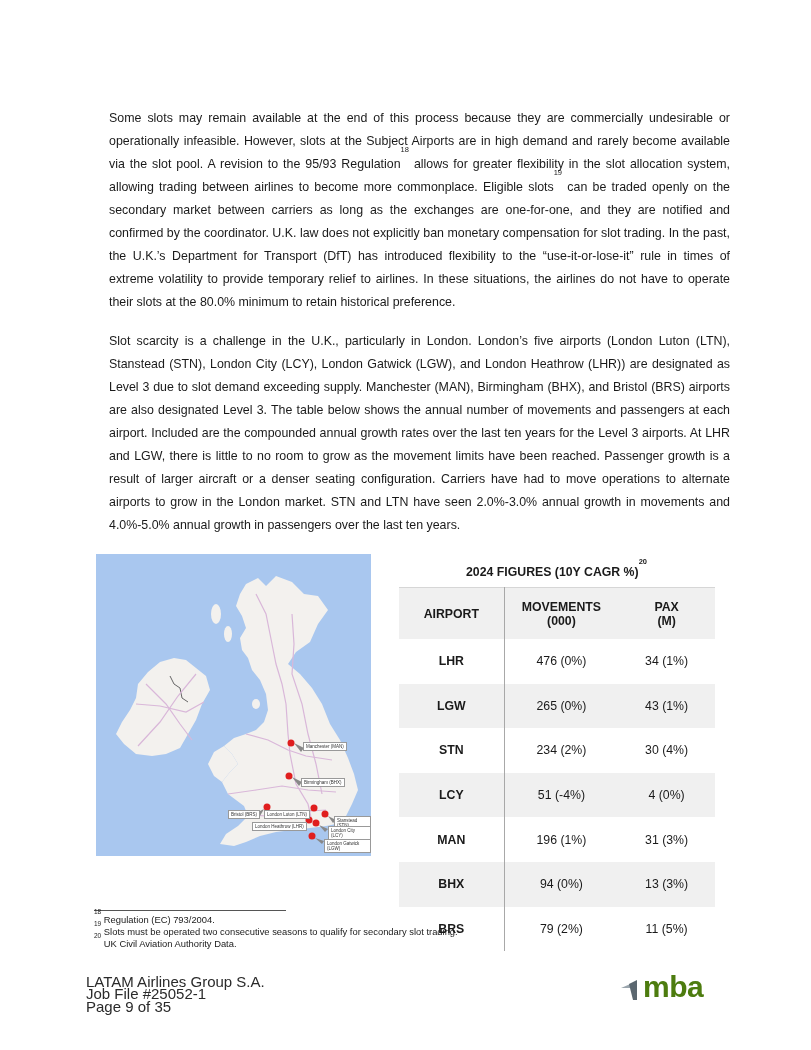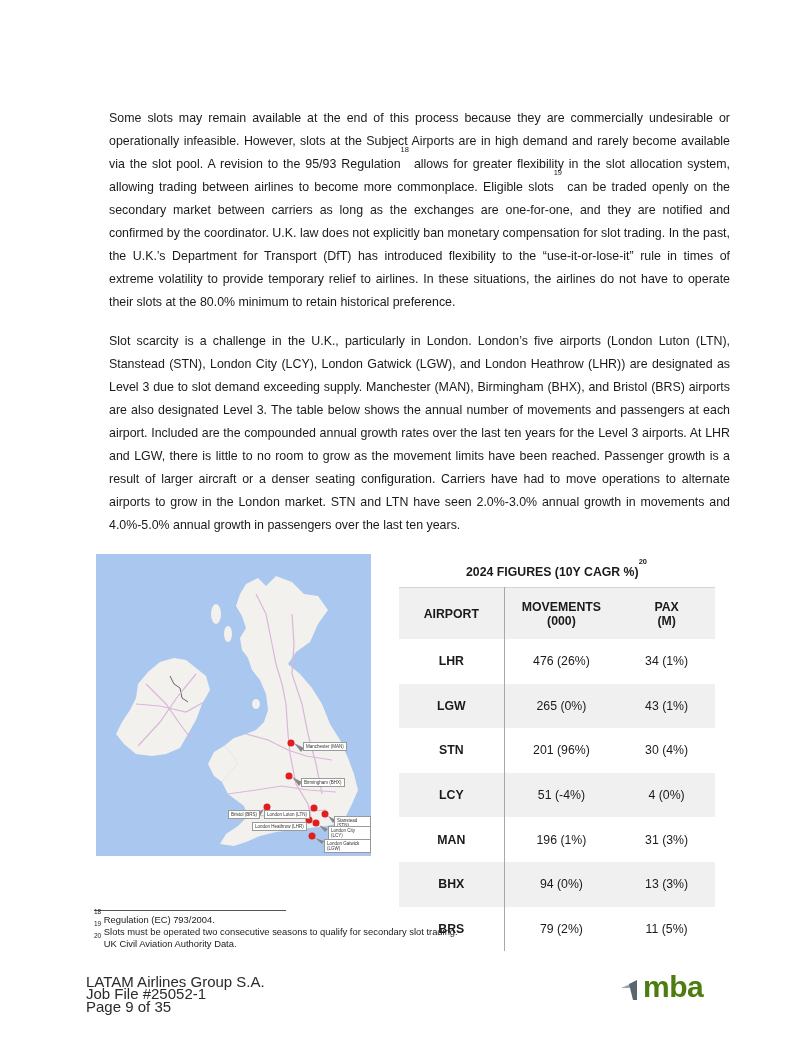--- a/index.html
+++ b/index.html
@@ -105,31 +105,31 @@
   <thead>
     <tr>
       <th class="c1">AIRPORT</th>
       <th class="c2"><span>MOVEMENTS</span><br><span>(000)</span></th>
       <th class="c3"><span>PAX</span><br><span>(M)</span></th>
     </tr>
   </thead>
   <tbody>
     <tr>
         <td class="c1 ap">LHR</td>
-        <td class="c2">476 (26%)</td>
+        <td class="c2">476 (0%)</td>
         <td class="c3">34 (1%)</td>
       </tr>
     <tr>
         <td class="c1 ap">LGW</td>
         <td class="c2">265 (0%)</td>
         <td class="c3">43 (1%)</td>
       </tr>
     <tr>
         <td class="c1 ap">STN</td>
-        <td class="c2">201 (96%)</td>
+        <td class="c2">234 (2%)</td>
         <td class="c3">30 (4%)</td>
       </tr>
     <tr>
         <td class="c1 ap">LCY</td>
         <td class="c2">51 (-4%)</td>
         <td class="c3">4 (0%)</td>
       </tr>
     <tr>
         <td class="c1 ap">MAN</td>
         <td class="c2">196 (1%)</td>

